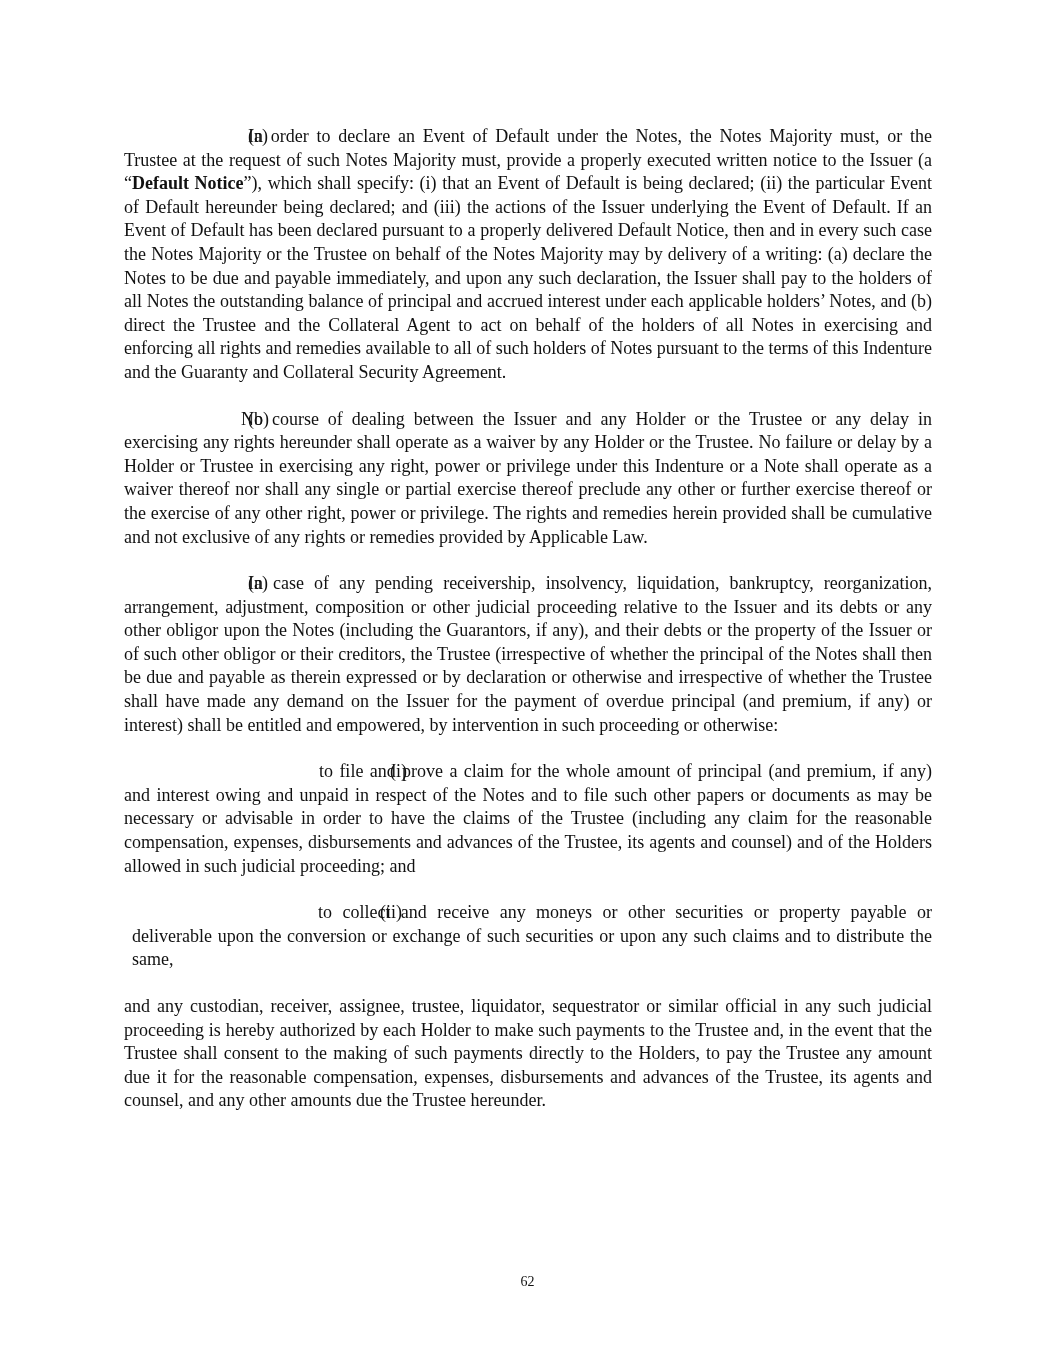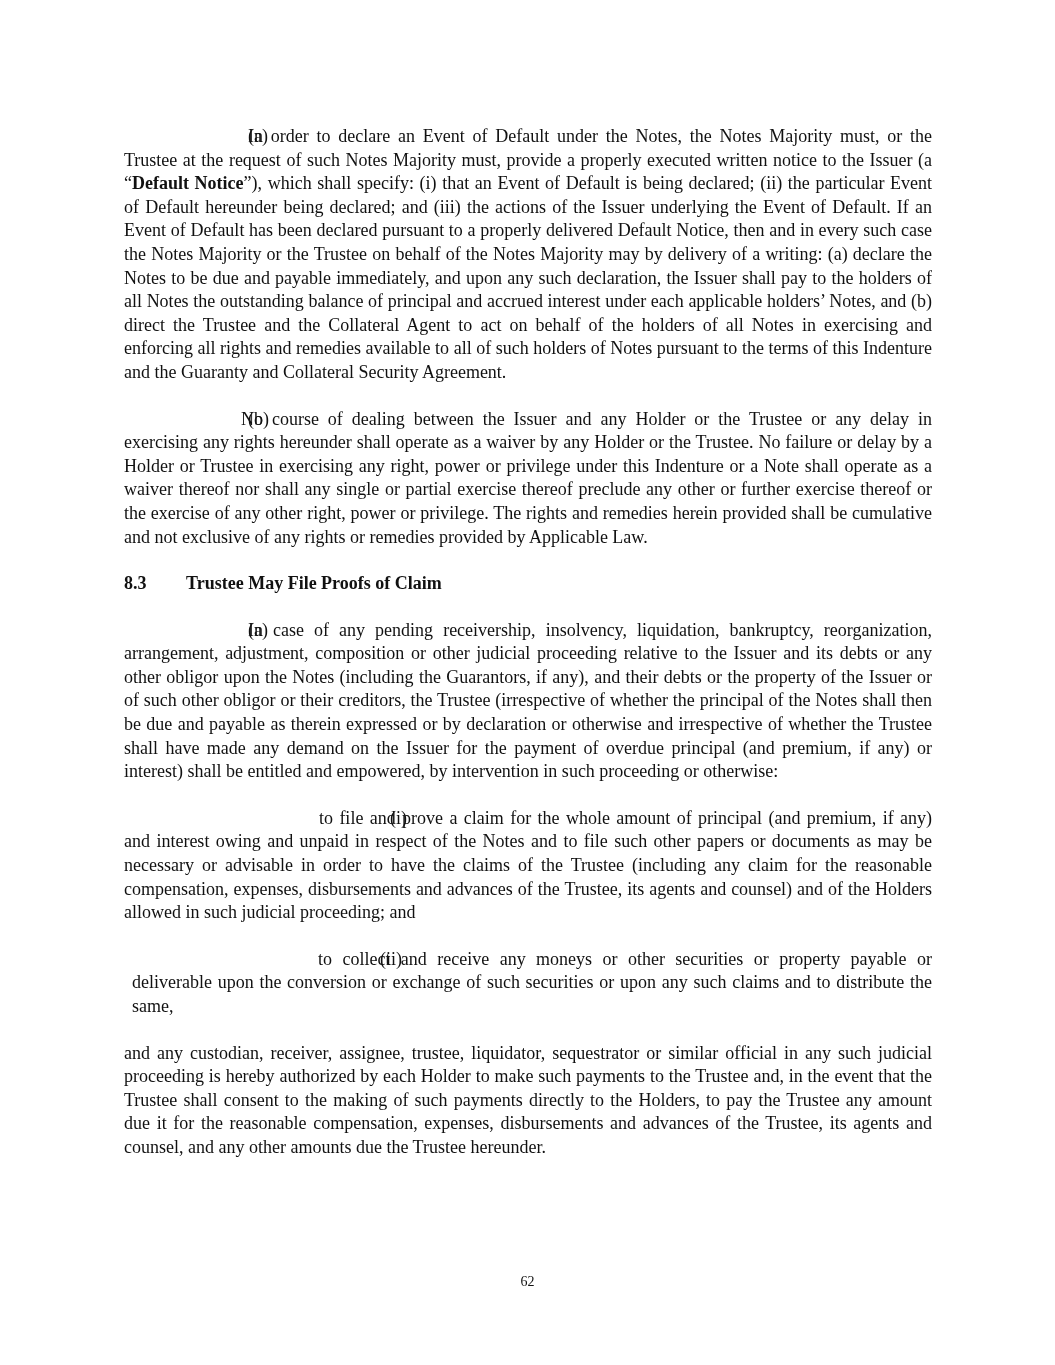--- a/index.html
+++ b/index.html
@@ -55,21 +55,20 @@
   </style>
 </head>
 <body>
 
 <div class="page">
 
   <p class="para indent1"><span class="marker m-a">(a)</span><span>In order to declare an Event of Default under the Notes, the Notes Majority must, or the Trustee at the request of such Notes Majority must, provide a properly executed written notice to the Issuer (a “</span><b>Default Notice</b><span>”), which shall specify: (i) that an Event of Default is being declared; (ii) the particular Event of Default hereunder being declared; and (iii) the actions of the Issuer underlying the Event of Default. If an Event of Default has been declared pursuant to a properly delivered Default Notice, then and in every such case the Notes Majority or the Trustee on behalf of the Notes Majority may by delivery of a writing: (a) declare the Notes to be due and payable immediately, and upon any such declaration, the Issuer shall pay to the holders of all Notes the outstanding balance of principal and accrued interest under each applicable holders’ Notes, and (b) direct the Trustee and the Collateral Agent to act on behalf of the holders of all Notes in exercising and enforcing all rights and remedies available to all of such holders of Notes pursuant to the terms of this Indenture and the Guaranty and Collateral Security Agreement.</span></p>
 
   <p class="para indent1"><span class="marker m-b">(b)</span><span>No course of dealing between the Issuer and any Holder or the Trustee or any delay in exercising any rights hereunder shall operate as a waiver by any Holder or the Trustee. No failure or delay by a Holder or Trustee in exercising any right, power or privilege under this Indenture or a Note shall operate as a waiver thereof nor shall any single or partial exercise thereof preclude any other or further exercise thereof or the exercise of any other right, power or privilege. The rights and remedies herein provided shall be cumulative and not exclusive of any rights or remedies provided by Applicable Law.</span></p>
 
-  <p class="heading"><span class="num">8.3</span><span>Trustee May File Proofs of Claim</span></p>
 
   <p class="para indent1"><span class="marker m-a">(a)</span><span>In case of any pending receivership, insolvency, liquidation, bankruptcy, reorganization, arrangement, adjustment, composition or other judicial proceeding relative to the Issuer and its debts or any other obligor upon the Notes (including the Guarantors, if any), and their debts or the property of the Issuer or of such other obligor or their creditors, the Trustee (irrespective of whether the principal of the Notes shall then be due and payable as therein expressed or by declaration or otherwise and irrespective of whether the Trustee shall have made any demand on the Issuer for the payment of overdue principal (and premium, if any) or interest) shall be entitled and empowered, by intervention in such proceeding or otherwise:</span></p>
 
   <p class="para i-item"><span class="marker m-i">(i)</span><span>to file and prove a claim for the whole amount of principal (and premium, if any) and interest owing and unpaid in respect of the Notes and to file such other papers or documents as may be necessary or advisable in order to have the claims of the Trustee (including any claim for the reasonable compensation, expenses, disbursements and advances of the Trustee, its agents and counsel) and of the Holders allowed in such judicial proceeding; and</span></p>
 
   <p class="para ii-item"><span class="marker m-ii">(ii)</span><span>to collect and receive any moneys or other securities or property payable or deliverable upon the conversion or exchange of such securities or upon any such claims and to distribute the same,</span></p>
 
   <p class="para"><span>and any custodian, receiver, assignee, trustee, liquidator, sequestrator or similar official in any such judicial proceeding is hereby authorized by each Holder to make such payments to the Trustee and, in the event that the Trustee shall consent to the making of such payments directly to the Holders, to pay the Trustee any amount due it for the reasonable compensation, expenses, disbursements and advances of the Trustee, its agents and counsel, and any other amounts due the Trustee hereunder.</span></p>
 
 </div>

